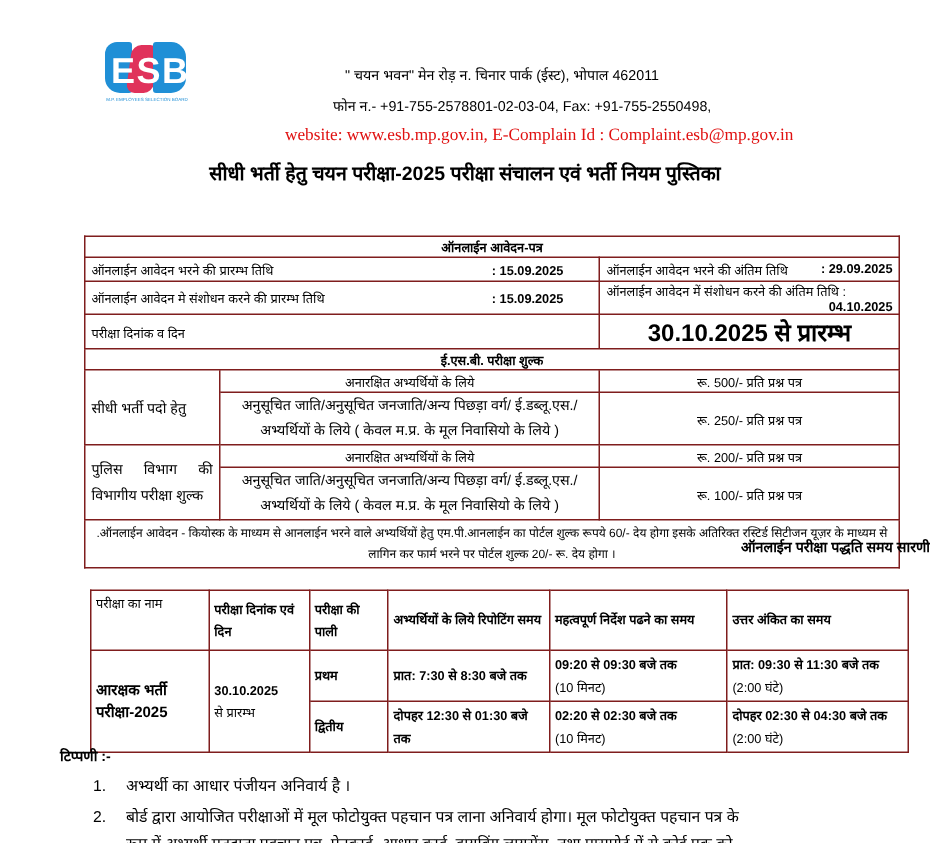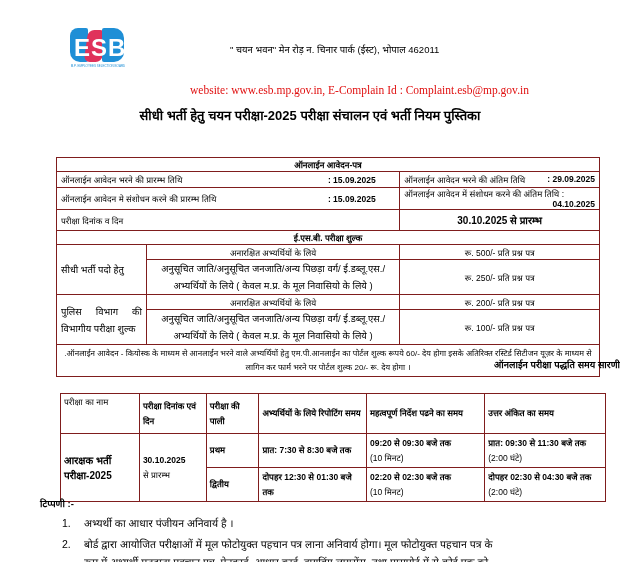--- a/index.html
+++ b/index.html
@@ -47,20 +47,21 @@
 
 <div class="header">
   <div class="logo">
     <div class="l1"></div>
     <div class="l2"></div>
     <div class="l3"></div>
     <div class="ltxt">ESB</div>
     <div class="lsub">M.P. EMPLOYEES SELECTION BOARD</div>
   </div>
   <div class="org-addr">" चयन भवन" मेन रोड़ न. चिनार पार्क (ईस्ट), भोपाल 462011</div>
+  <div class="org-phone">फोन न.- +91-755-2578801-02-03-04, Fax: +91-755-2550498,</div>
   <div class="org-web">website: www.esb.mp.gov.in,  E-Complain Id : Complaint.esb@mp.gov.in</div>
 </div>
 
 <div class="title">
   <div>सीधी भर्ती हेतु चयन परीक्षा-2025 परीक्षा संचालन एवं भर्ती नियम पुस्तिका</div>
 </div>
 
 <table class="t1">
   <colgroup>
     <col style="width:90px">
@@ -83,21 +84,21 @@
   <tr style="height:16px">
     <td colspan="2" style="border-right:none">ऑनलाईन आवेदन मे संशोधन करने की प्रारम्भ तिथि</td>
     <td class="dval" style="border-left:none">: 15.09.2025</td>
     <td>
       <span>ऑनलाईन आवेदन में संशोधन करने की अंतिम तिथि :</span>
       <span class="dval" style="float:right">04.10.2025</span>
     </td>
   </tr>
   <tr style="height:21px">
     <td colspan="3" style="border-right:none">परीक्षा दिनांक व दिन</td>
-    <td class="c b" style="font-size:10px">
+    <td class="c b" style="font-size:16px">
       <span>30.10.2025</span><span> से प्रारम्भ</span>
     </td>
   </tr>
   <tr style="height:14px">
     <td colspan="4" class="c b">ई.एस.बी. परीक्षा शुल्क</td>
   </tr>
   <tr style="height:15px">
     <td rowspan="2" style="font-size:9.5px">सीधी भर्ती पदो हेतु</td>
     <td colspan="2" class="c">अनारक्षित अभ्यर्थियों के लिये</td>
     <td class="c">रू. 500/- प्रति प्रश्न पत्र</td>

